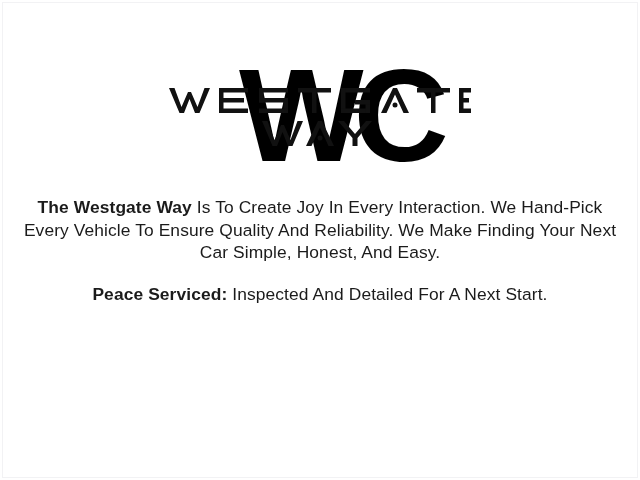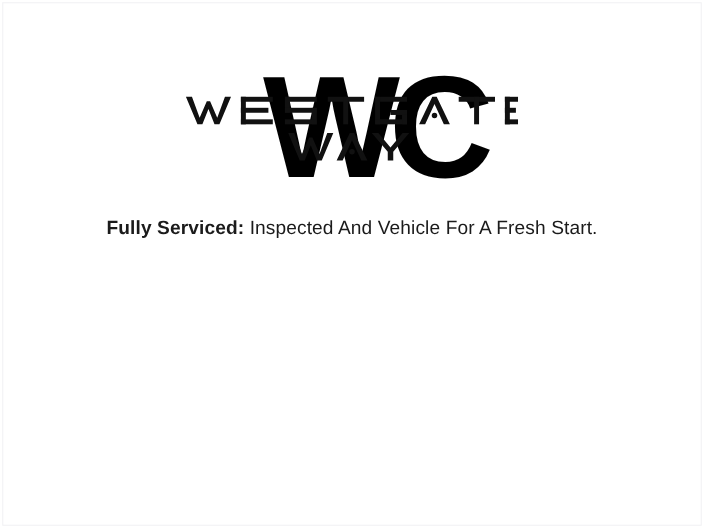--- a/index.html
+++ b/index.html
@@ -167,22 +167,25 @@
 
           <polygon points="152,4 164,4 186,30 208,4 220,4 191,38 191,54 181,54 181,38"></polygon>
         </g>
       </svg>
 
     </div>
   </div>
 
   <div class="copy">
 
+    <p class="para">
+      <span class="lead">The Westgate Way</span><span class="rest"> Is To Create Joy In Every Interaction. We Hand-Pick Every Vehicle To Ensure Quality And Reliability. We Make Finding Your Next Car Simple, Honest, And Easy.</span>
+    </p>
 
     <p class="para">
-      <span class="lead">Fully Serviced:</span><span class="rest"> Inspected And Vehicle For A Fresh Start.</span>
+      <span class="lead">Peace Serviced:</span><span class="rest"> Inspected And Detailed For A Next Start.</span>
     </p>
 
 
 
   </div>
 
 </div>
 
 </body></html>

